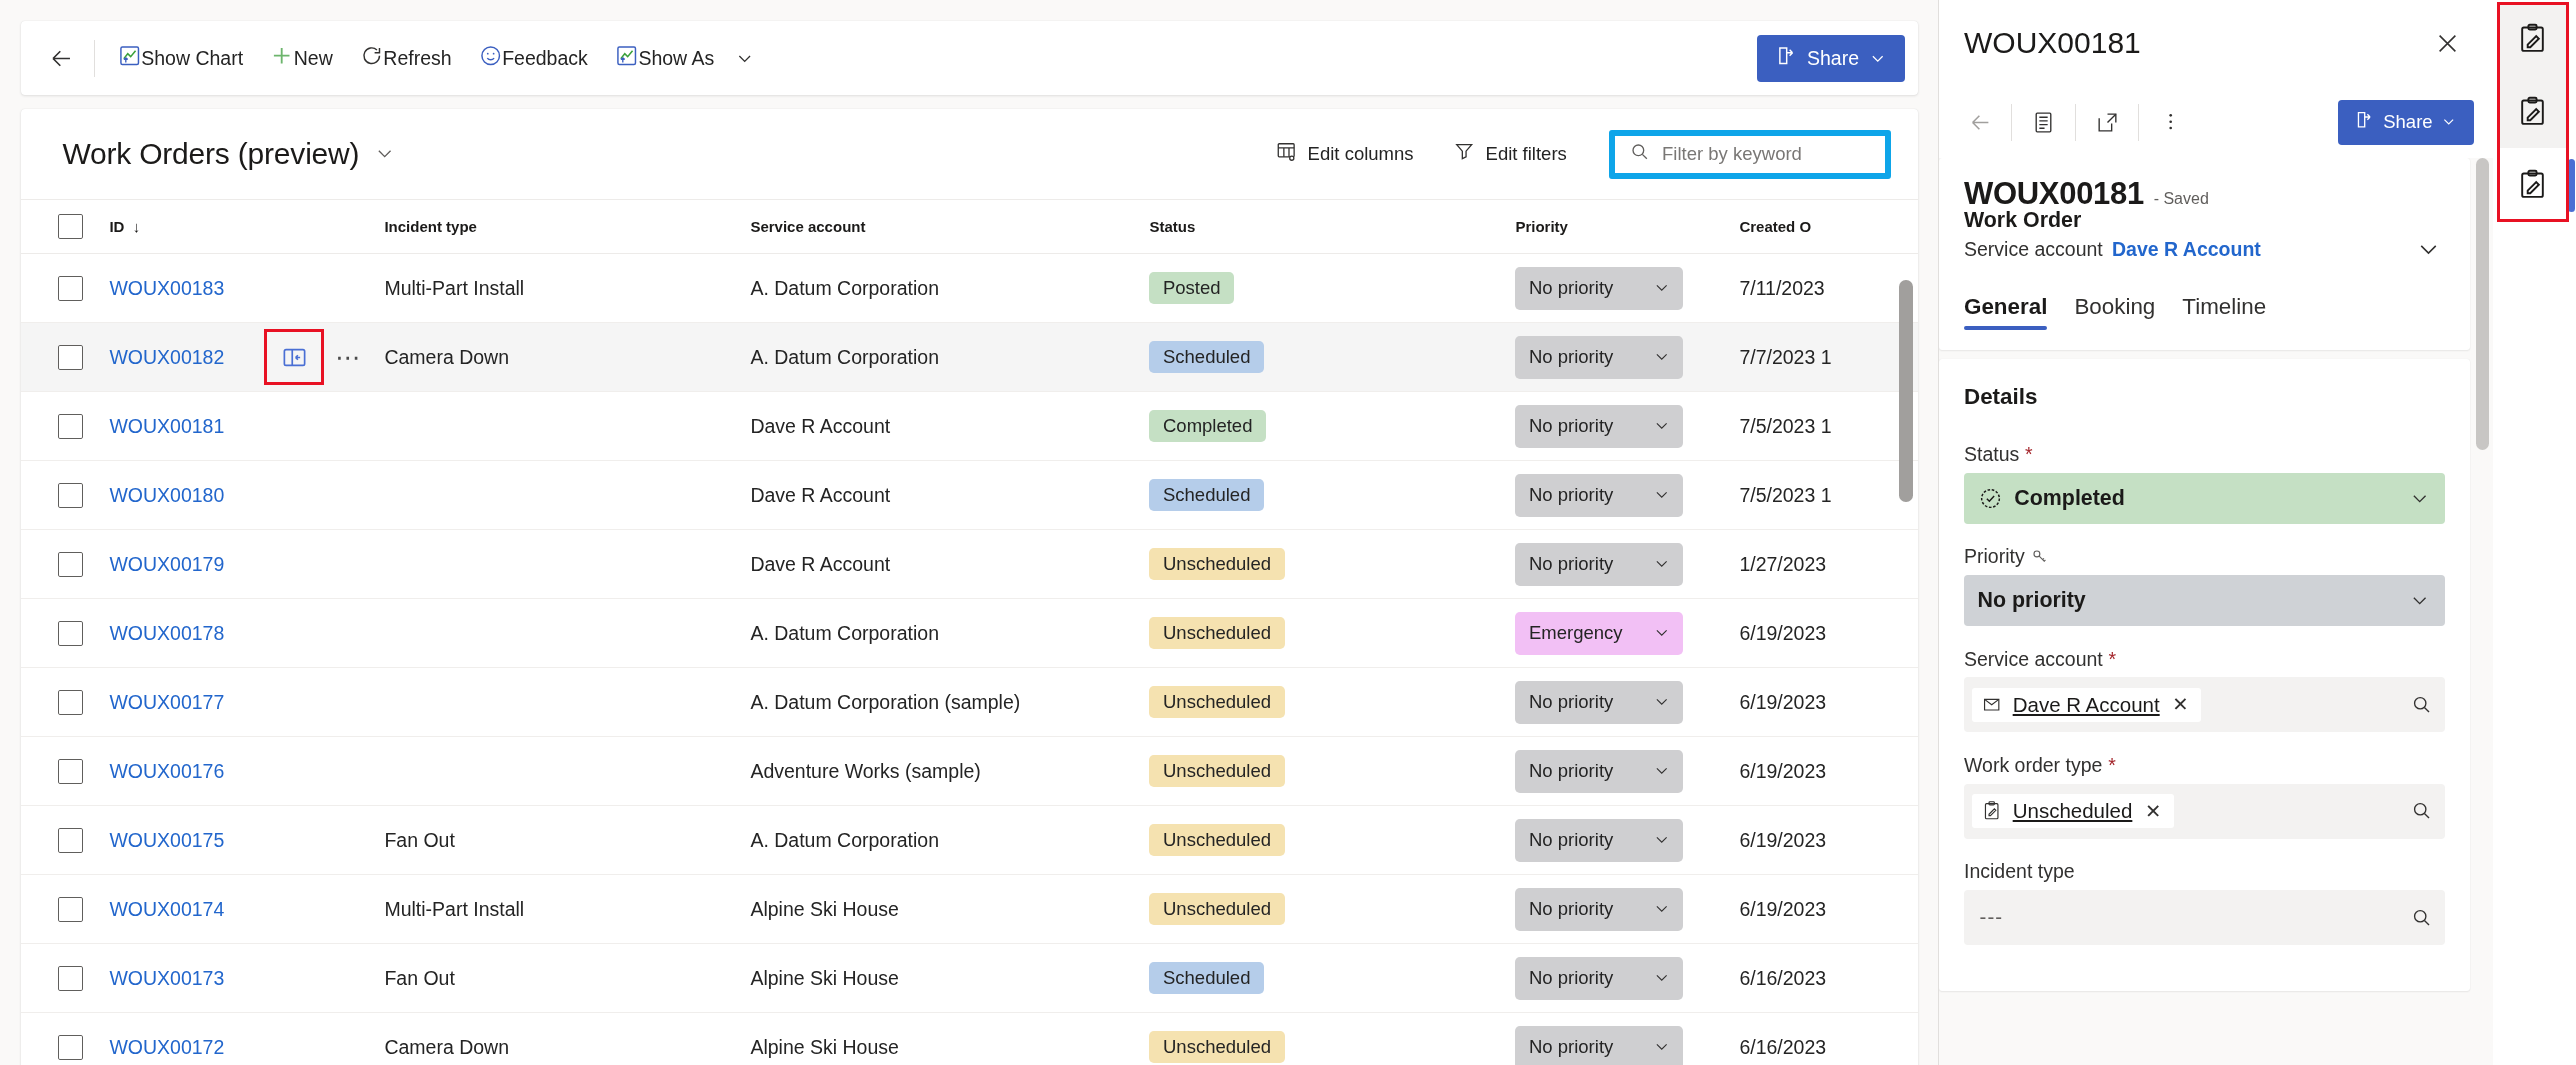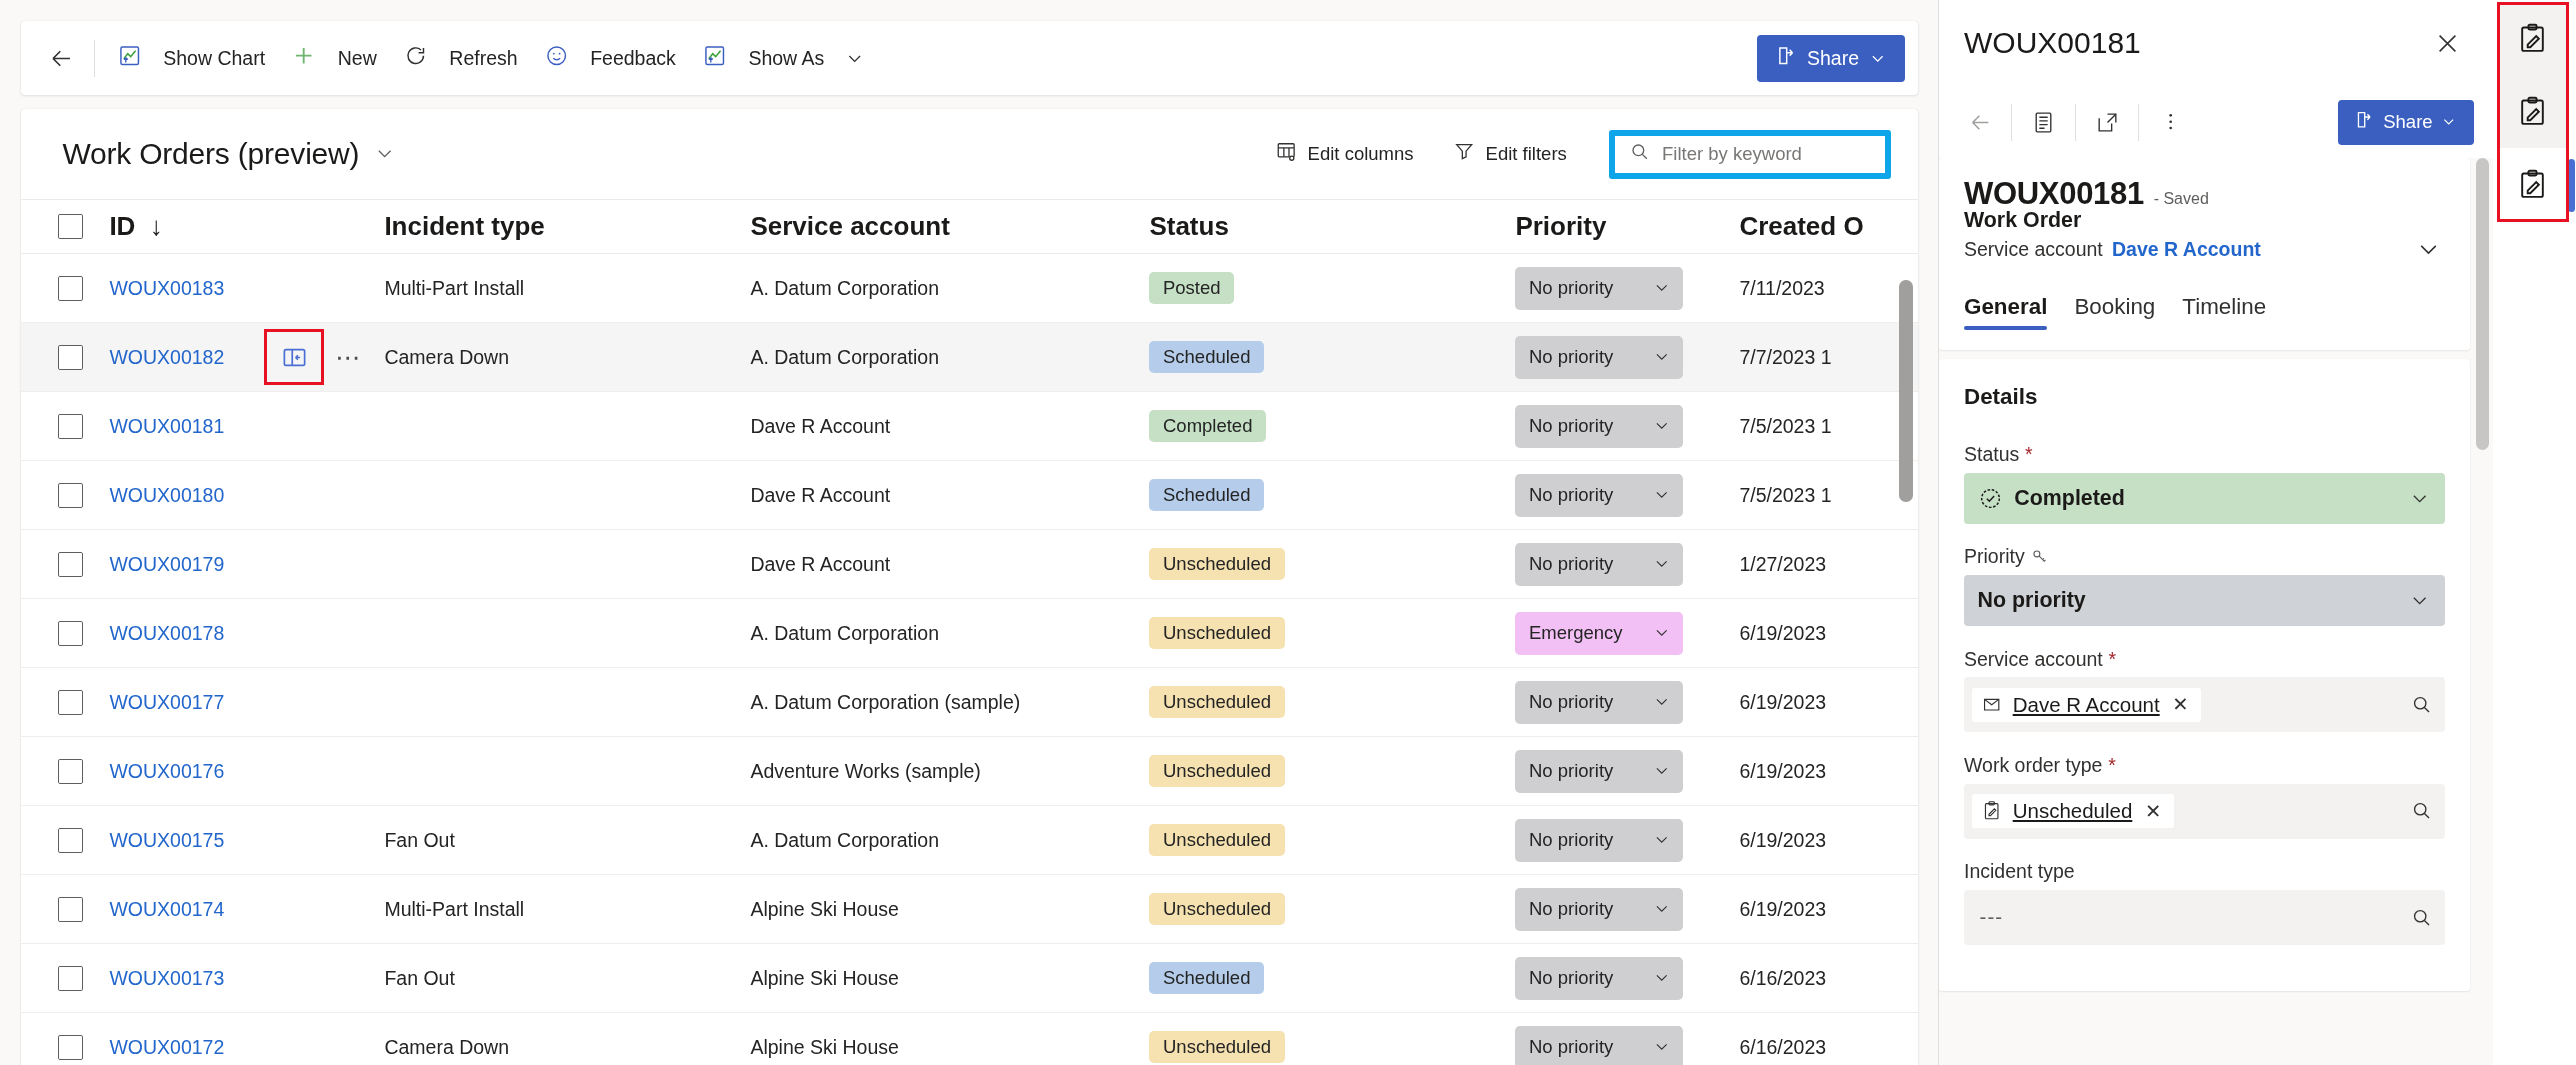--- a/index.html
+++ b/index.html
@@ -28,21 +28,21 @@
     box-shadow: 0 1px 2.9px rgba(0,0,0,0.10), 0 0 1px rgba(0,0,0,0.12);
     display: flex; align-items: center;
     padding-left: 17.5px; padding-right: 13.6px;
   }
   .cmd-back {
     width: 45px; height: 45px; display: flex; align-items: center; justify-content: center;
     color: #323130; cursor: pointer; border-radius: 2.9px;
   }
   .cmd-sep { width: 1px; height: 37px; background: #e1dfdd; margin: 0 9.7px; }
   .cmd-item {
-    display: flex; align-items: center; gap: 22px;
+    display: flex; align-items: center; gap: 0;
     height: 47px; padding: 0 13.6px; border-radius: 2.9px;
     font-size: 19.5px; color: #242424; cursor: pointer; white-space: nowrap;
   }
   .cmd-chevron { display:flex; align-items:center; justify-content:center; width: 33px; height:47px; cursor:pointer;}
   .cmd-spacer { flex: 1 1 auto; }
   .share-btn {
     display: flex; align-items: center; gap: 8.8px;
     height: 47px; padding: 0 17.5px; border-radius: 3.9px;
     background: #3b5fc0; color: #ffffff; font-size: 19.5px; cursor: pointer;
   }
@@ -85,21 +85,21 @@
     font-size: 18.5px; color: #323130; width: 100%;
   }
   .search-box input::placeholder { color: #797775; }
 
   
   .tbl { width: 100%; }
   .thead-row {
     display: flex; align-items: center; height: 55px;
     border-bottom: 1px solid #edebe9;
     border-top: 1px solid #edebe9;
-    font-size: 26px; color: #1b1a19; font-weight: 700;
+    font-size: 15px; color: #1b1a19; font-weight: 700;
     padding-left: 37px;
   }
   .trow {
     display: flex; align-items: center; height: 69px;
     border-bottom: 1px solid #f0eeec;
     font-size: 19.5px; color: #242424;
     padding-left: 37px;
     position: relative;
   }
   .trow.selected { background: #f5f5f5; }

